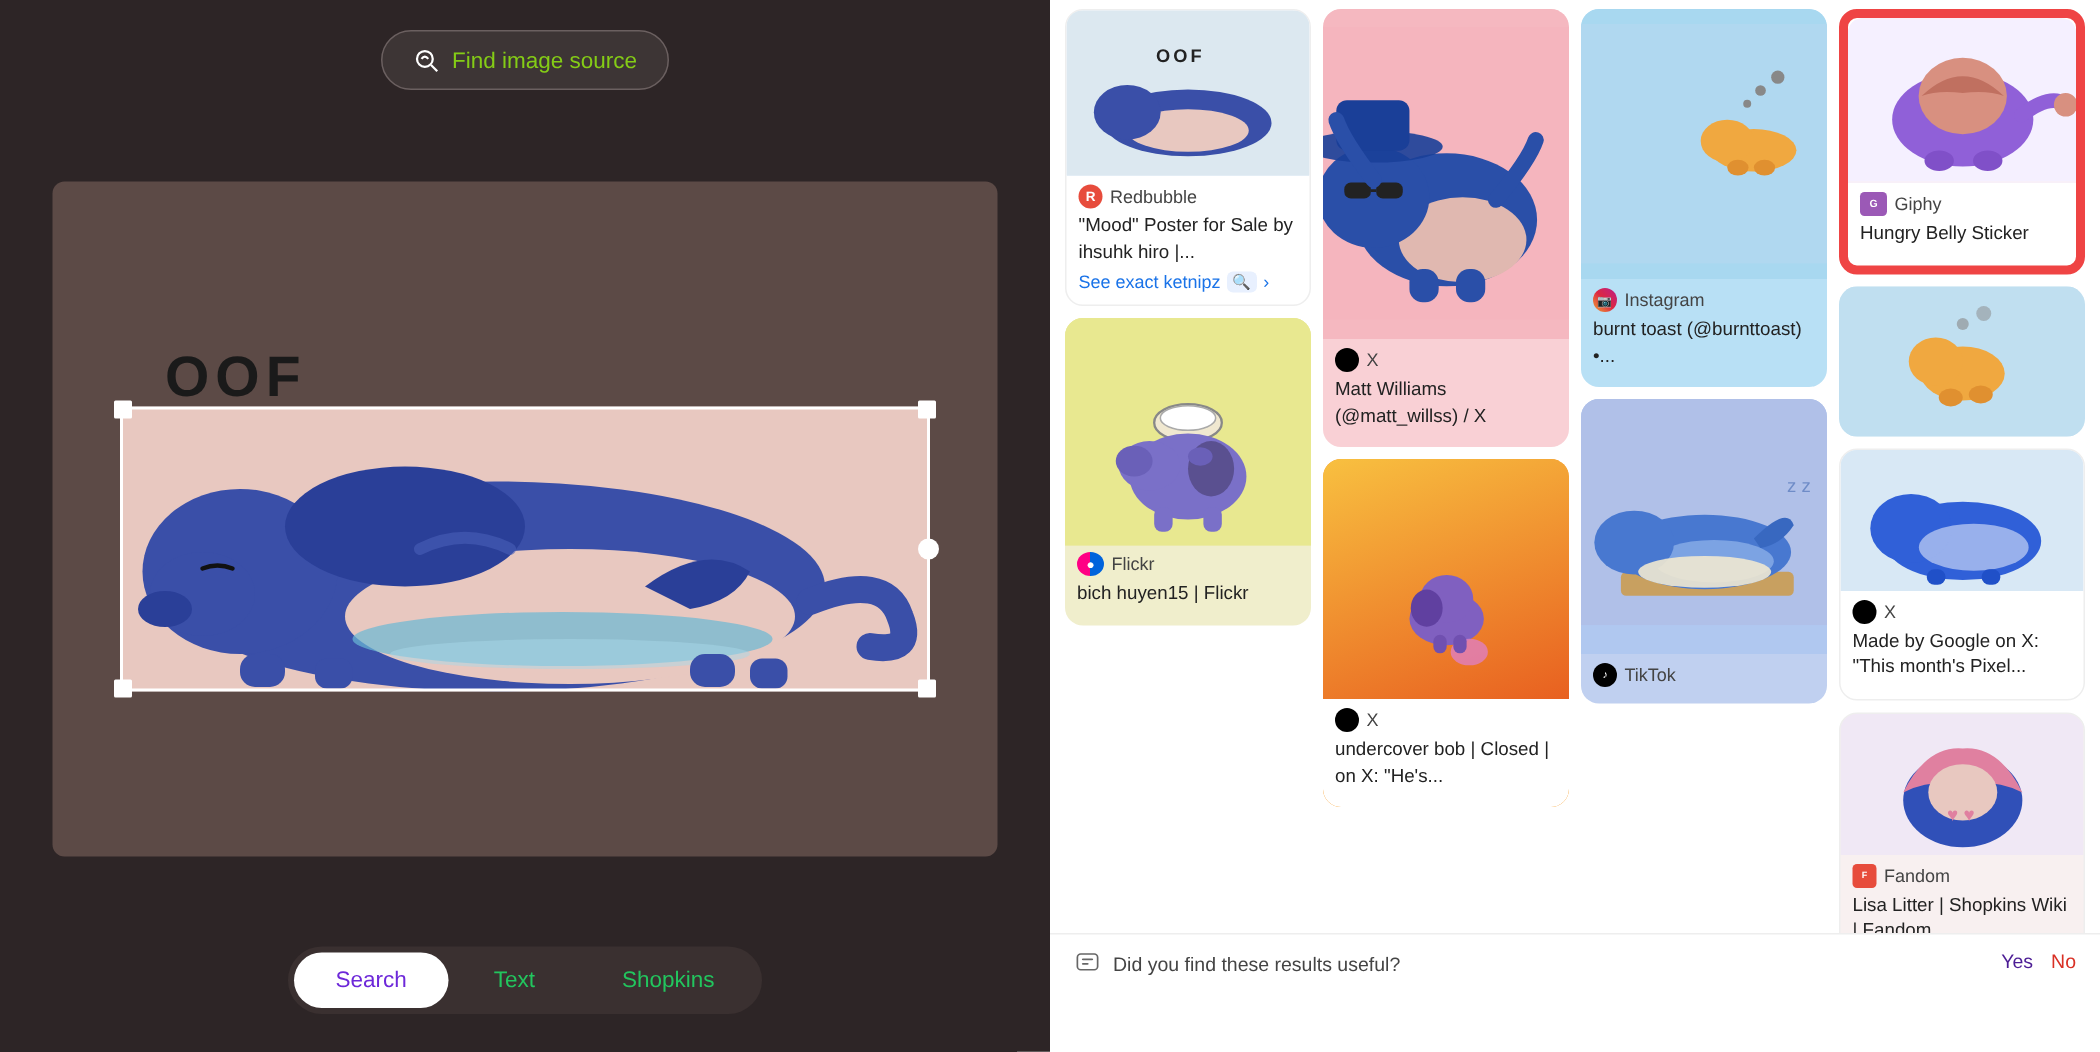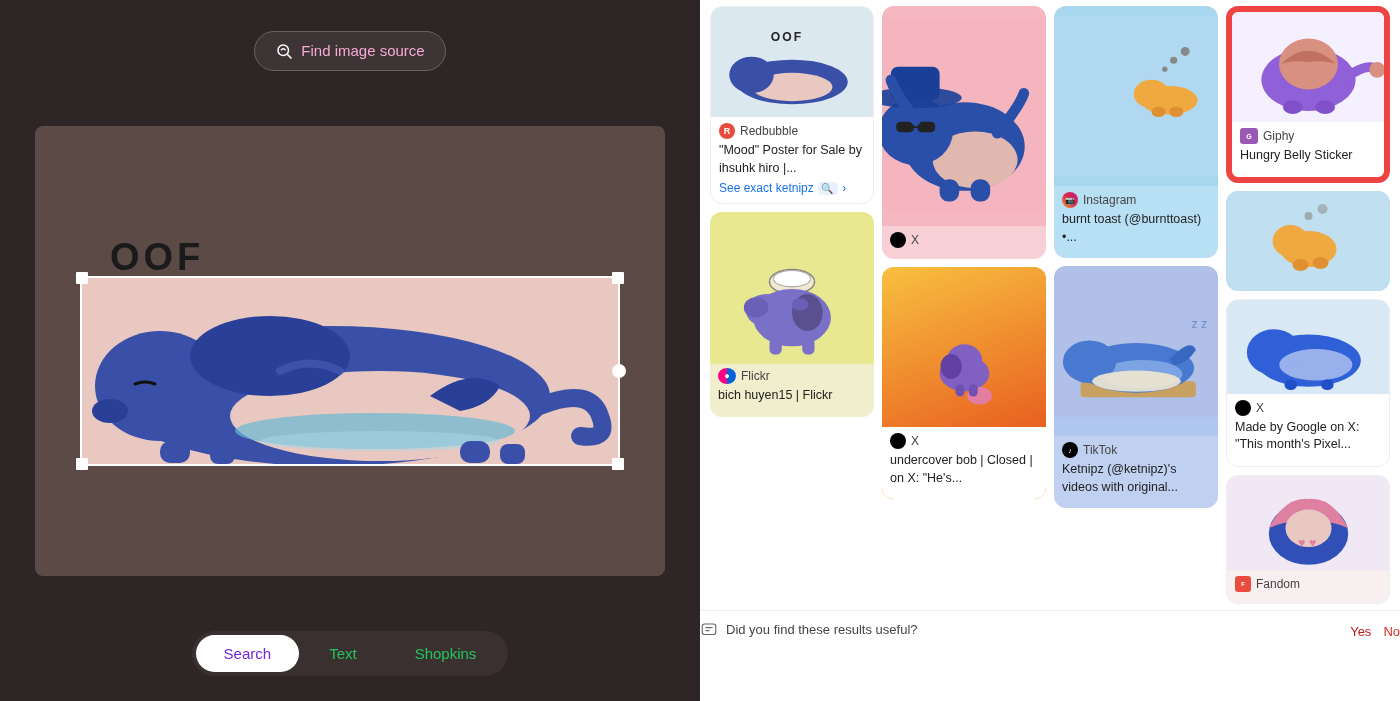--- a/index.html
+++ b/index.html
@@ -20,30 +20,30 @@
       display: flex;
       flex-direction: column;
       align-items: center;
       justify-content: space-between;
       padding: 20px 0 20px 0;
       position: relative;
     }
 
     .find-image-btn {
       display: flex;
-      align-items: flex-start;
+      align-items: center;
       gap: 8px;
       background: #3d3535;
       border: 1.5px solid #6b6060;
       border-radius: 24px;
       padding: 10px 20px;
-      color: #f9a8d4;
+      color: #84cc16;
       font-size: 15px;
       cursor: pointer;
-      margin-top: 11px;
+      margin-top: 0;
     }
     .find-image-btn svg {
       width: 18px;
       height: 18px;
     }
 
     .image-container {
       width: 630px;
       height: 450px;
       background: #5c4a46;
@@ -197,44 +197,44 @@
       gap: 4px;
       cursor: pointer;
     }
 
     
     .feedback-bar {
       position: sticky;
       bottom: 0;
       background: #fff;
       border-top: 1px solid #eee;
-      padding: 10px 0;
-      display: flex;
-      align-items: flex-end;
+      padding: 10px 16px;
+      display: flex;
+      align-items: flex-start;
       justify-content: space-between;
     }
     .feedback-left {
       display: flex;
       align-items: center;
       gap: 8px;
       font-size: 13px;
       color: #444;
     }
     .feedback-btns {
       display: flex;
       gap: 12px;
     }
     .feedback-btn {
       font-size: 13px;
       font-weight: 500;
       cursor: pointer;
       background: none;
       border: none;
     }
-    .feedback-btn.yes { color: #b91c1c; margin-left: 24px; }
+    .feedback-btn.yes { color: #4c1d95; margin-left: 24px; }
     .feedback-btn.no { color: #d93025; }
 
     
     .right-panel::-webkit-scrollbar { width: 6px; }
     .right-panel::-webkit-scrollbar-thumb { background: #ccc; border-radius: 3px; }
 
     
     .creature-svg { width: 100%; }
 
     .col1, .col2, .col3, .col4 {
@@ -414,20 +414,21 @@
             <rect x="100" y="182" width="22" height="25" rx="10" fill="#2a4fa8"></rect>
           </svg>
         </div>
         <div class="card-info">
           <div class="card-source">
             <div class="source-icon" style="background:#000;">
               <span class="x-logo">✕</span>
             </div>
             <span class="source-name">X</span>
           </div>
+          <div class="card-title">Matt Williams (@matt_willss) / X</div>
         </div>
       </div>
 
       <div class="result-card" style="background:#f7a030;">
         <div style="background: linear-gradient(160deg, #f8c040 0%, #e86020 100%); min-height:160px; border-radius:12px 12px 0 0; display:flex; align-items:center; justify-content:center;">
           <svg viewBox="0 0 185 160" width="100%">
             <rect width="185" height="160" fill="transparent"></rect>
 
             <ellipse cx="93" cy="110" rx="28" ry="20" fill="#8060c0"></ellipse>
             <ellipse cx="93" cy="95" rx="20" ry="18" fill="#8060c0"></ellipse>
@@ -501,21 +502,20 @@
             <text x="155" y="70" font-size="14" fill="#6080c0" opacity="0.8">z z</text>
           </svg>
         </div>
         <div class="card-info">
           <div class="card-source">
             <div class="source-icon" style="background:#010101;">
               <span style="color:#fff;font-size:7px;font-weight:bold;">♪</span>
             </div>
             <span class="source-name">TikTok</span>
           </div>
-          <div class="card-title">Ketnipz (@ketnipz)'s videos with original...</div>
         </div>
       </div>
     </div>
 
     <div class="col4">
 
       <div class="result-card" style="background:#fff; border:6px solid #ef4444;">
         <div style="background:#f8f0f8; min-height:110px; border-radius:10px 10px 0 0; display:flex; align-items:center; justify-content:center; overflow:hidden;">
           <svg viewBox="0 0 155 110" width="100%">
             <rect width="155" height="110" fill="#f5f0ff"></rect>
@@ -599,20 +599,21 @@
             <text x="68" y="68" font-size="12" fill="#e080a0">♥ ♥</text>
           </svg>
         </div>
         <div class="card-info">
           <div class="card-source">
             <div class="source-icon" style="background:#e74c3c; border-radius:3px;">
               <span style="color:#fff;font-size:6px;font-weight:bold;">F</span>
             </div>
             <span class="source-name">Fandom</span>
           </div>
+          <div class="card-title">Lisa Litter | Shopkins Wiki | Fandom</div>
         </div>
       </div>
     </div>
   </div>
 
   <div class="feedback-bar">
     <div class="feedback-left">
       <svg width="18" height="18" viewBox="0 0 24 24">
         <rect x="3" y="4" width="18" height="14" rx="3" fill="none" stroke="#666" stroke-width="1.5"></rect>
         <rect x="7" y="8" width="10" height="1.5" rx="1" fill="#666"></rect>

